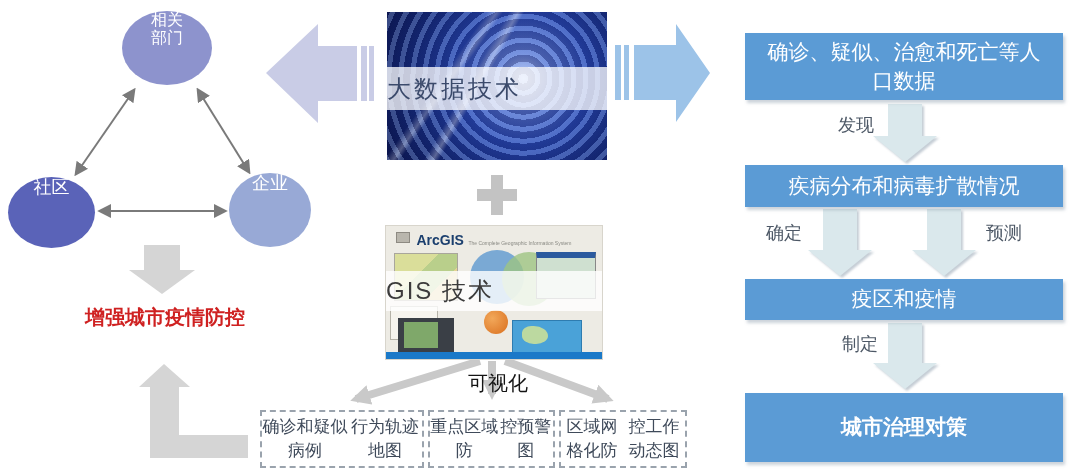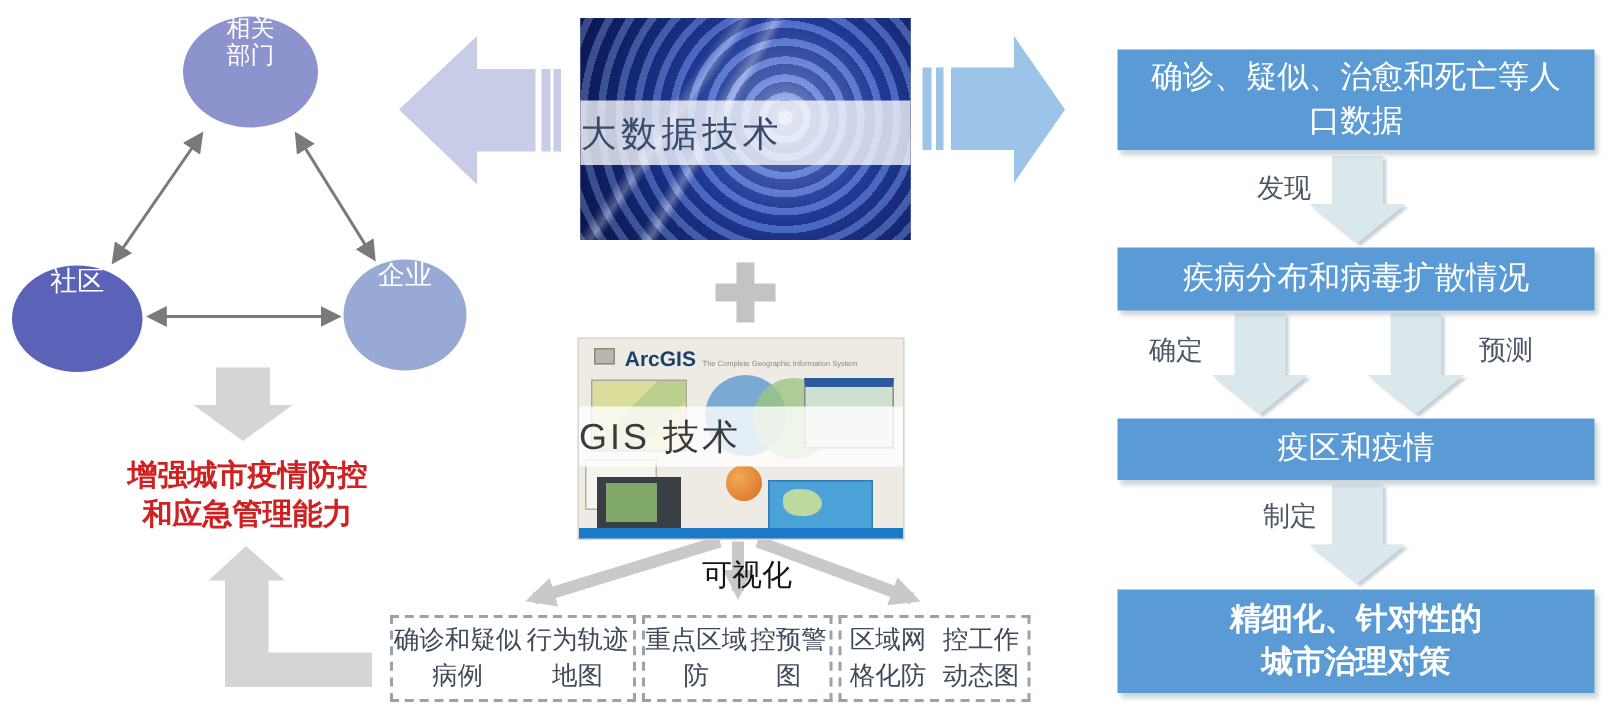--- a/index.html
+++ b/index.html
@@ -123,21 +123,20 @@
     <div>部门</div>
   </div>
   <div class="abs circle" id="circle-left">
     <div>社区</div>
   </div>
   <div class="abs circle" id="circle-right">
     <div>企业</div>
   </div>
   <div class="abs" id="impact-text">
     <div>增强城市疫情防控</div>
-    <div>和应急管理能力</div>
   </div>
 
   <div class="abs" id="bigdata-img">
     <div class="caption-band" id="bigdata-band">
       <span id="bigdata-caption">大数据技术</span>
     </div>
   </div>
 
   <div class="abs" id="gis-img">
     <div id="arcgis-row">
@@ -180,21 +179,20 @@
     <div>确诊、疑似、治愈和死亡等人</div>
     <div>口数据</div>
   </div>
   <div class="abs flow-box" id="flow-box-1">
     <div>疾病分布和病毒扩散情况</div>
   </div>
   <div class="abs flow-box" id="flow-box-2">
     <div>疫区和疫情</div>
   </div>
   <div class="abs flow-box" id="flow-box-3">
-    <div>精细化、针对性的</div>
     <div>城市治理对策</div>
   </div>
 
   <div class="abs arrow-label" id="label-discover">发现</div>
   <div class="abs arrow-label" id="label-determine">确定</div>
   <div class="abs arrow-label" id="label-predict">预测</div>
   <div class="abs arrow-label" id="label-formulate">制定</div>
 
 </div>
 

